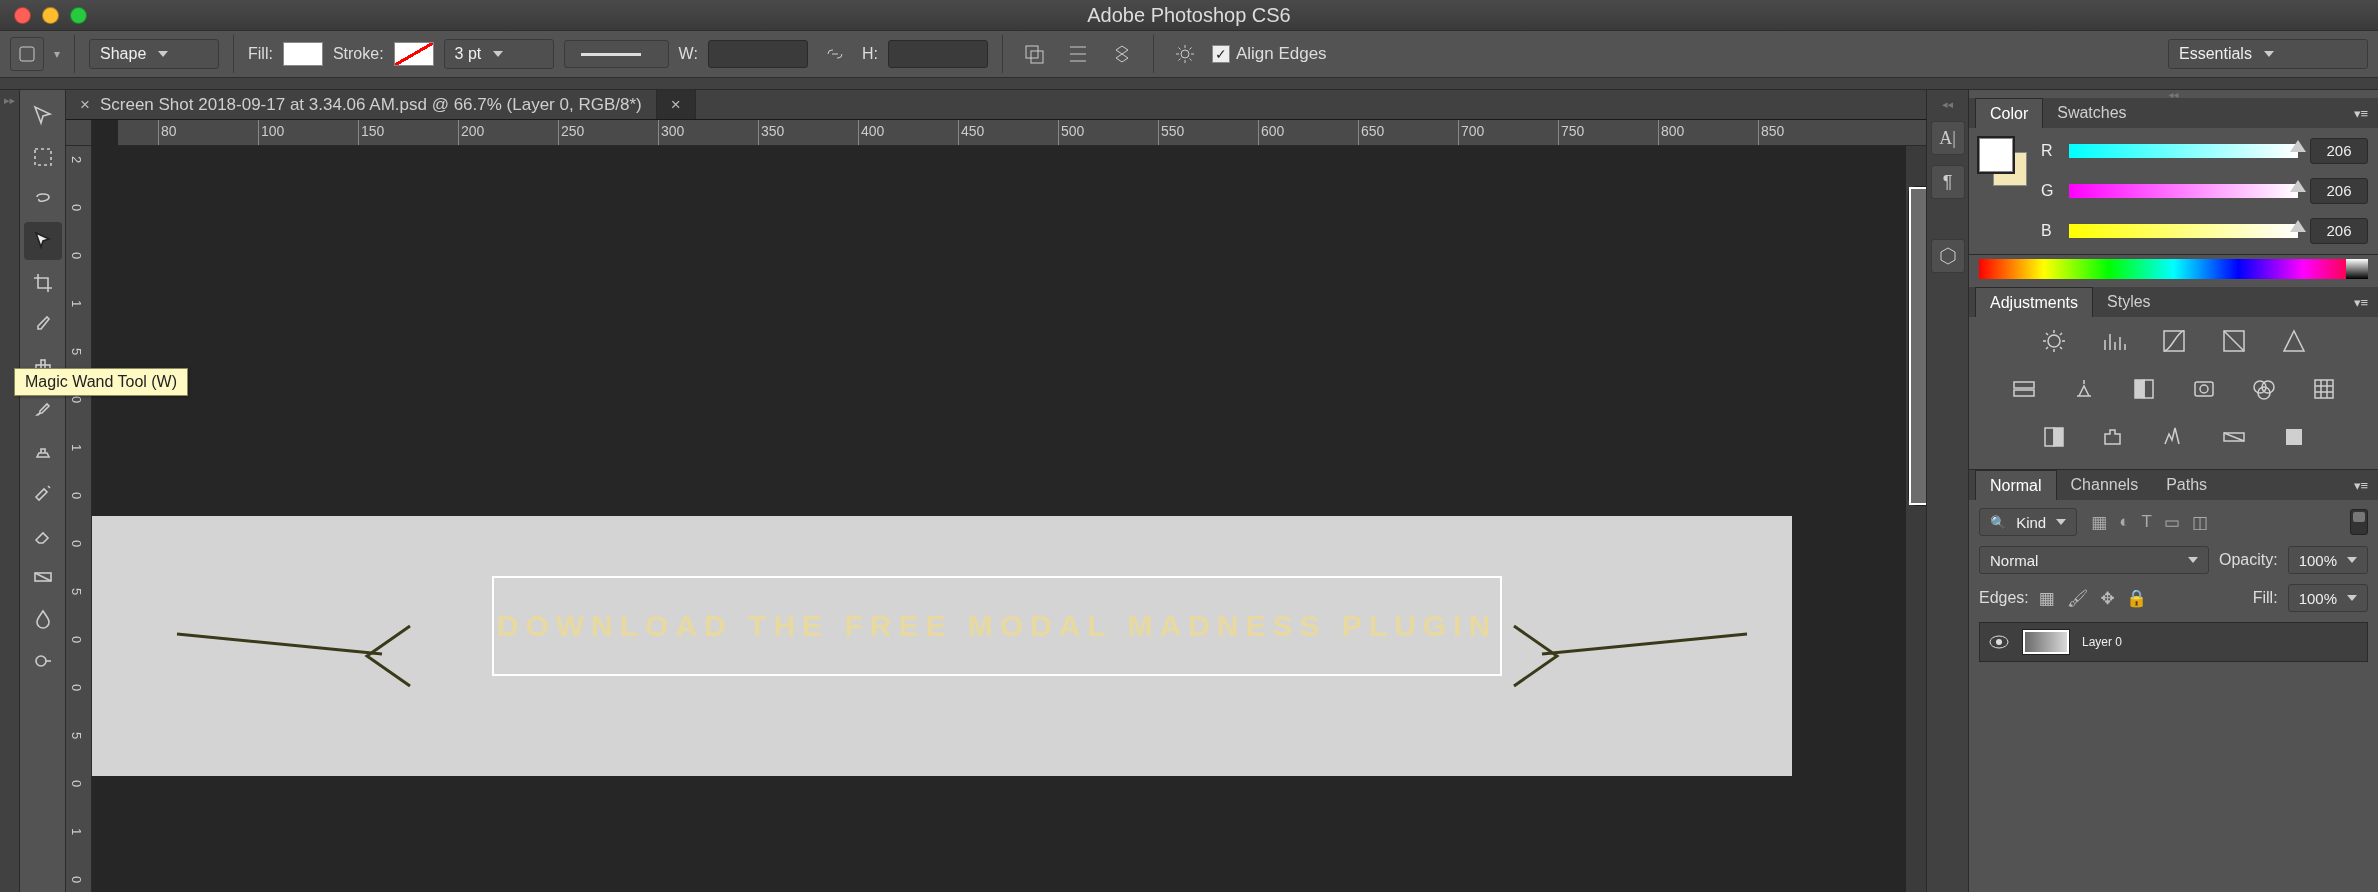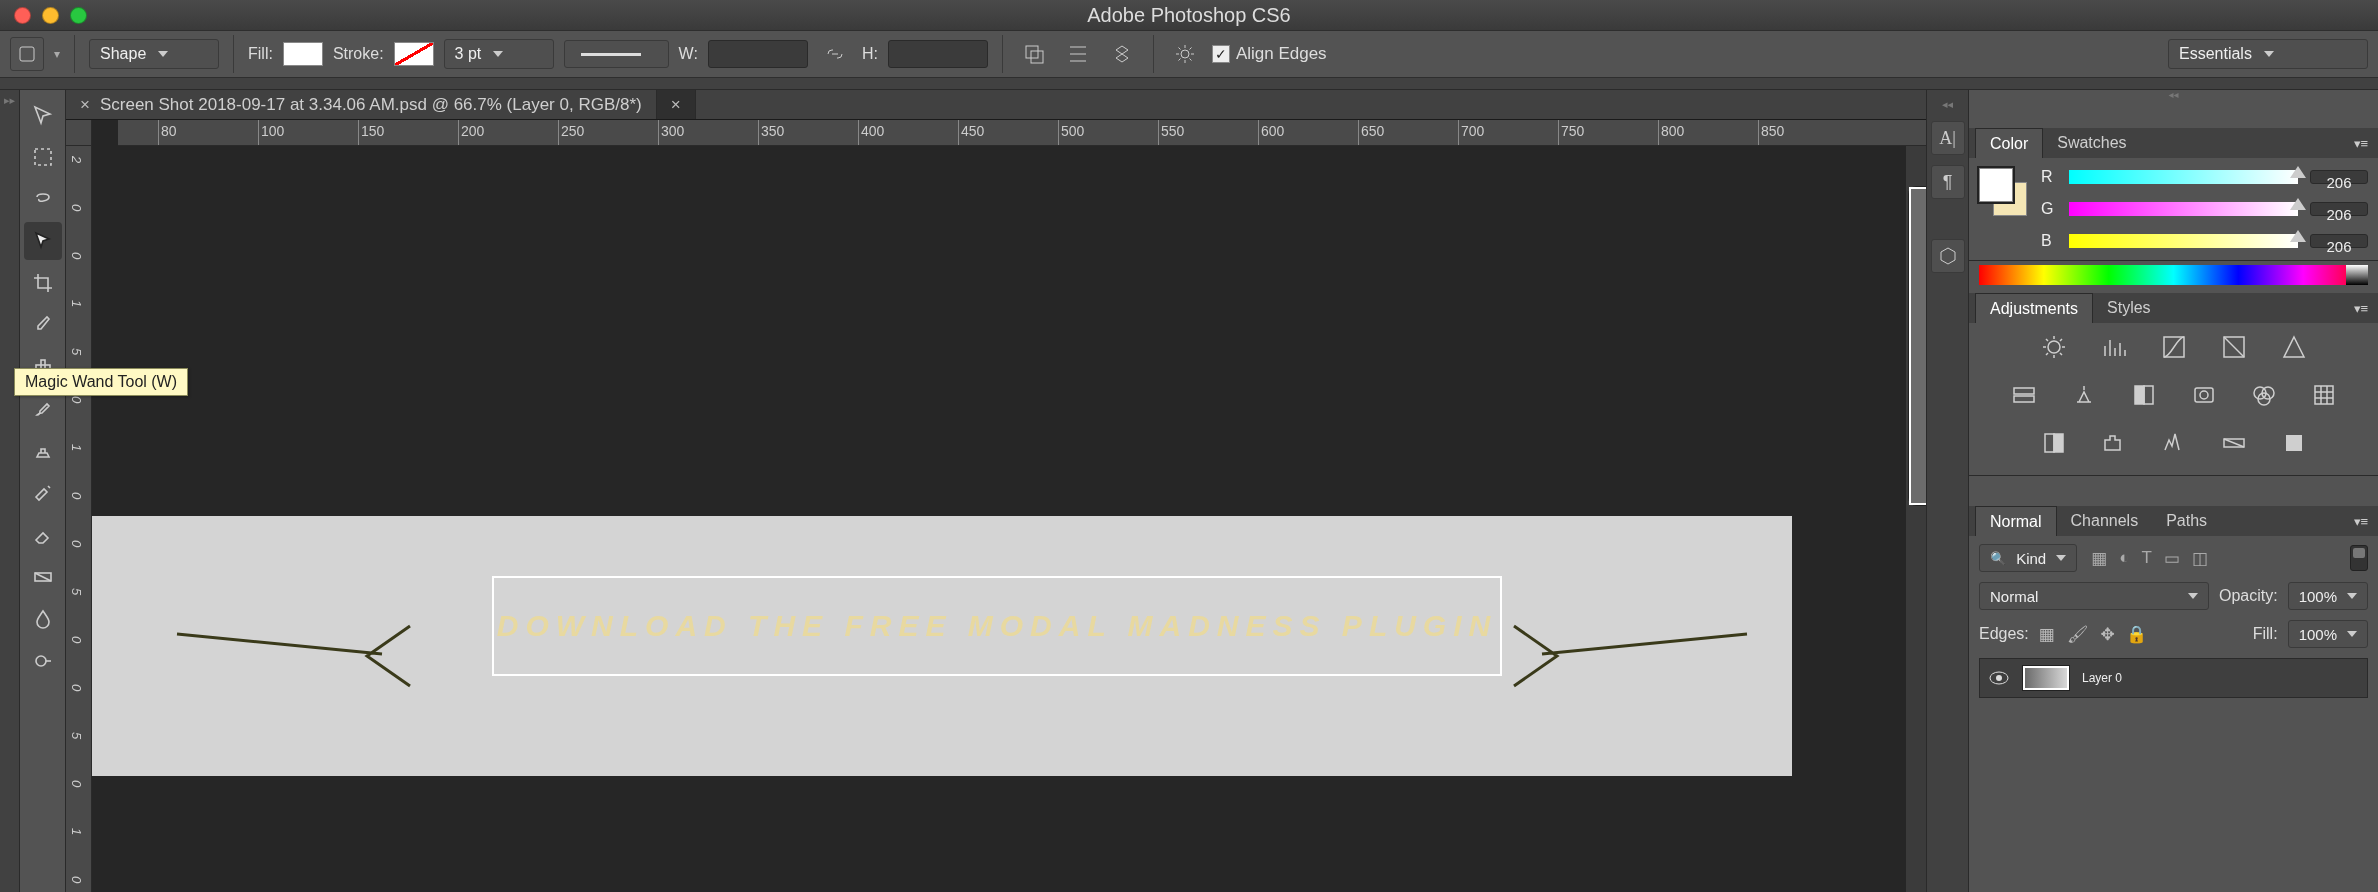--- a/index.html
+++ b/index.html
@@ -56,56 +56,56 @@
 .docwrap { flex: 1; display: flex; flex-direction: column; position: relative; background: #262626; }
 .tabs { height: 30px; background: #414141; display: flex; align-items: stretch; border-bottom: 1px solid #1a1a1a; }
 .tab { display: flex; align-items: center; gap: 10px; padding: 0 14px; color: #cfcfcf; font-size: 17px; border-right: 1px solid #2a2a2a; cursor: pointer; }
 .tab.active { background: #2f2f2f; color: #fff; }
 .tab .x { color: #bbb; font-size: 17px; }
 .ruler-h { height: 26px; background: #4a4a4a; border-bottom: 1px solid #2a2a2a; position: relative; margin-left: 26px; overflow: hidden; }
 .ruler-h .tick { position: absolute; top: 0; height: 100%; border-left: 1px solid #888; }
 .ruler-h .ticklbl { position: absolute; top: 3px; font-size: 14px; color: #ccc; }
 .ruler-v { width: 26px; background: #4a4a4a; border-right: 1px solid #2a2a2a; position: relative; overflow: hidden; }
 .ruler-v .ticklbl { position: absolute; left: 3px; font-size: 13px; color: #ccc; writing-mode: vertical-lr; }
-.canvas-row { flex: 1; display: flex; font-style: italic; }
+.canvas-row { flex: 1; display: flex; }
 .canvas-scroll { flex: 1; background: #262626; position: relative; overflow: hidden; }
 .canvas { position: absolute; left: 0; top: 370px; width: 1700px; height: 260px; background: #d4d4d4; }
 .banner-button { position: absolute; left: 400px; top: 60px; width: 1010px; height: 100px; border: 2px solid #fff; display: flex; align-items: center; justify-content: center; color: #e8d9a0; font-size: 30px; letter-spacing: 7px; font-weight: 700; }
 .arrow { position: absolute; top: 100px; }
 .arrow.left { left: 80px; }
 .arrow.right { right: 40px; transform: scaleX(-1); }
 .vscroll { position: absolute; right: 0; top: 0; width: 20px; height: 100%; background: #3b3b3b; }
 .vscroll .thumb { position: absolute; left: 2px; right: 2px; top: 40px; height: 320px; background: #6c6c6c; border-radius: 8px; }
 
 
 .mid-icons { width: 42px; background: #414141; border-left: 1px solid #2a2a2a; display: flex; flex-direction: column; align-items: center; padding-top: 8px; gap: 10px; }
 .mid-icons .grip { color: #777; font-size: 11px; }
 .mid-icons .mbtn { width: 34px; height: 34px; border: 1px solid #3a3a3a; background: #4f4f4f; border-radius: 3px; display: flex; align-items: center; justify-content: center; }
 
 
 .panels { width: 410px; background: #535353; border-left: 1px solid #2a2a2a; display: flex; flex-direction: column; }
 .panel-grip { height: 8px; display:flex; align-items:center; justify-content:center; color:#777; font-size:10px; }
-.panel-tabs { display: flex; align-items: center; background: #414141; height: 30px; padding-left: 6px; margin-top: 30px; }
+.panel-tabs { display: flex; align-items: center; background: #414141; height: 30px; padding-left: 6px; }
 .ptab { padding: 0 14px; height: 100%; display: flex; align-items: center; color: #cfcfcf; font-size: 16px; cursor: pointer; }
 .ptab.active { background: #535353; border-top: 1px solid #2a2a2a; border-left: 1px solid #2a2a2a; border-right: 1px solid #2a2a2a; color: #fff; }
 .panel-menu { margin-left: auto; padding: 0 10px; color: #ccc; cursor: pointer; font-size: 13px;}
 .panel-body { padding: 10px; border-bottom: 1px solid #2a2a2a; }
 
 
 .color-body { display: flex; gap: 14px; }
 .fgbg { position: relative; width: 48px; height: 48px; }
 .fgbg .sw { position: absolute; width: 34px; height: 34px; border: 1px solid #888; }
 .fgbg .bg { right: 0; bottom: 0; background: #f5e6b5; }
 .fgbg .fg { left: 0; top: 0; background: #fff; outline: 2px solid #222; }
 .sliders { flex: 1; display: flex; flex-direction: column; gap: 14px; }
 .srow { display: flex; align-items: center; gap: 12px; }
 .srow .sl { color: #eee; width: 16px; font-size: 16px; }
 .srow .bar { flex: 1; height: 14px; position: relative; }
 .srow .bar .knob { position: absolute; top: -4px; right: 0; width: 0; height: 0; border-left: 8px solid transparent; border-right: 8px solid transparent; border-bottom: 12px solid #ccc; transform: translateX(50%); }
-.srow .val { width: 58px; height: 14px; background: #3b3b3b; border: 1px solid #2a2a2a; color: #eee; text-align: center; border-radius: 3px; font-size: 15px; line-height: 24px; }
+.srow .val { width: 58px; height: 26px; background: #3b3b3b; border: 1px solid #2a2a2a; color: #eee; text-align: center; border-radius: 3px; font-size: 15px; line-height: 24px; }
 .bar.r { background: linear-gradient(to right, #00ffff, #ffffff); }
 .bar.g { background: linear-gradient(to right, #ff00ff, #ffffff); }
 .bar.b { background: linear-gradient(to right, #ffff00, #ffffff); }
 .spectrum { height: 20px; background: linear-gradient(to right, #ff0000, #ffff00, #00ff00, #00ffff, #0000ff, #ff00ff, #ff0000); margin: 4px 10px 0; position: relative; }
 .spectrum::before { content:""; position:absolute; right:0; top:0; width:22px; height:100%; background: linear-gradient(#fff,#000); }
 
 
 .adj-title { color: #eee; font-size: 17px; padding: 6px 0 12px 12px; }
 .adj-grid { display: flex; flex-direction: column; align-items: center; gap: 20px; padding-bottom: 8px; }
 .adj-row { display: flex; gap: 28px; }

